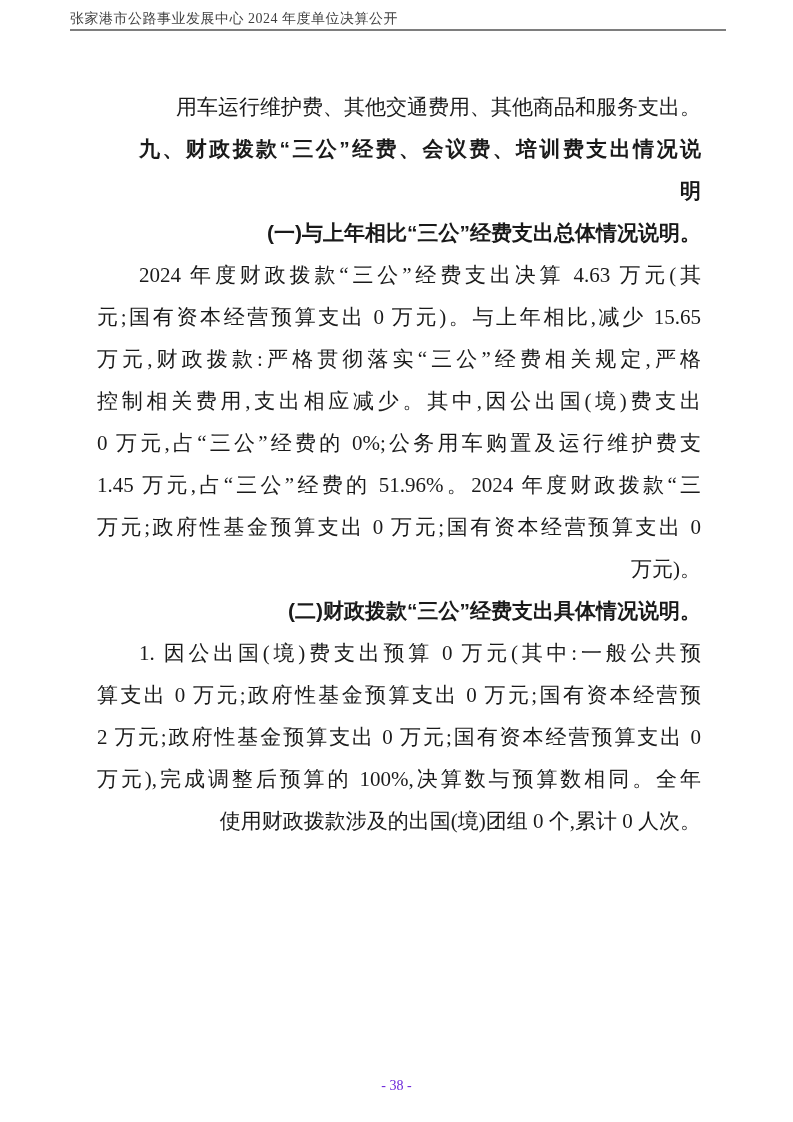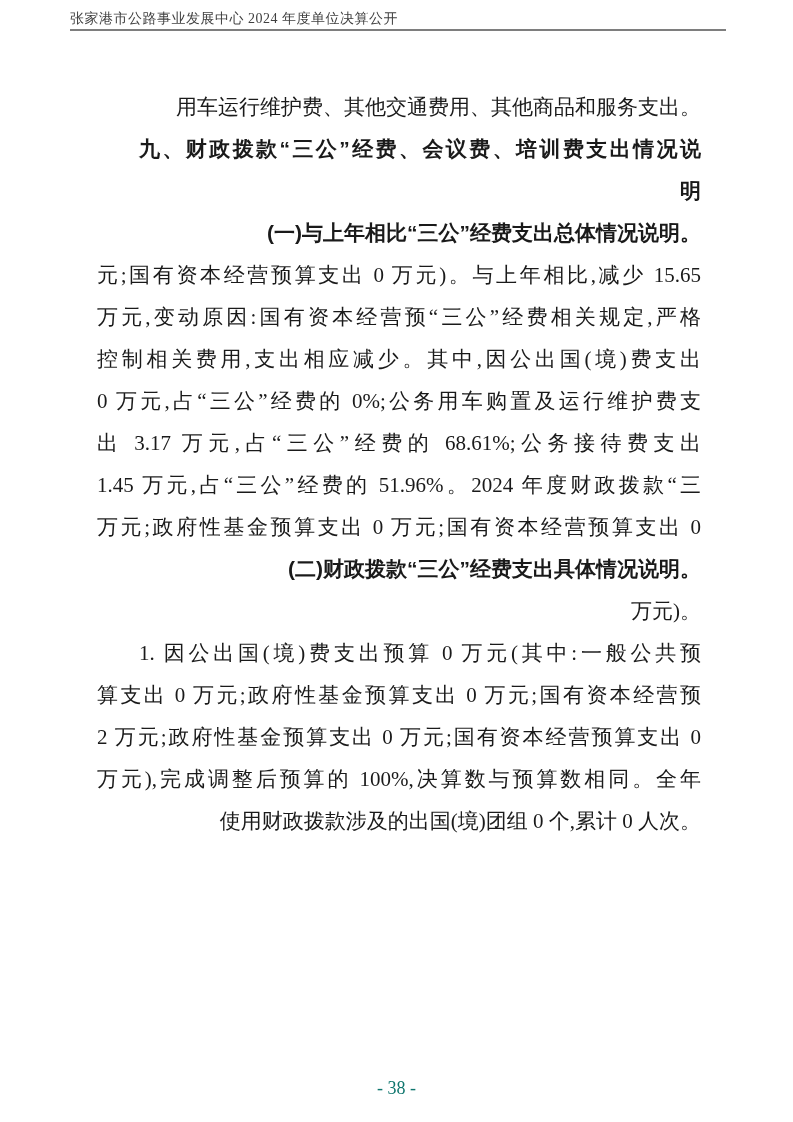--- a/index.html
+++ b/index.html
@@ -57,46 +57,46 @@
   .line.bold {
     font-weight: bold;
     font-family: "Liberation Sans", "DejaVu Sans", sans-serif;
   }
   .footer {
     position: absolute;
     left: 0;
     top: 1078px;
     width: 100%;
     text-align: center;
-    font-size: 18px;
-    color: #0f766e;
+    font-size: 14px;
+    color: #6d28d9;
     font-family: Liberation Serif, serif;
   }
 </style>
 </head>
 <body>
 
 <div class="page">
   <div class="header-title">张家港市公路事业发展中心 2024 年度单位决算公开</div>
   <div class="header-rule"></div>
 
   <div class="doc-body">
       <div class="line">用车运行维护费、其他交通费用、其他商品和服务支出。</div>
       <div class="line bold indent justify">九、财政拨款“三公”经费、会议费、培训费支出情况说</div>
       <div class="line bold">明</div>
       <div class="line bold indent">(一)与上年相比“三公”经费支出总体情况说明。</div>
+      <div class="line indent justify">2024 年度财政拨款“三公”经费支出决算 4.63 万元(其</div>
       <div class="line justify">元;国有资本经营预算支出 0 万元)。与上年相比,减少 15.65</div>
-      <div class="line justify">万元,变动原因:国有资本经营预“三公”经费相关规定,严格</div>
+      <div class="line justify">万元,财政拨款:严格贯彻落实“三公”经费相关规定,严格</div>
       <div class="line justify">控制相关费用,支出相应减少。其中,因公出国(境)费支出</div>
       <div class="line justify">0 万元,占“三公”经费的 0%;公务用车购置及运行维护费支</div>
-      <div class="line justify">出 3.17 万元,占“三公”经费的 68.61%;公务接待费支出</div>
       <div class="line justify">1.45 万元,占“三公”经费的 51.96%。2024 年度财政拨款“三</div>
       <div class="line justify">万元;政府性基金预算支出 0 万元;国有资本经营预算支出 0</div>
+      <div class="line">万元)。</div>
       <div class="line bold indent">(二)财政拨款“三公”经费支出具体情况说明。</div>
-      <div class="line">万元)。</div>
       <div class="line indent justify">1. 因公出国(境)费支出预算 0 万元(其中:一般公共预</div>
       <div class="line justify">算支出 0 万元;政府性基金预算支出 0 万元;国有资本经营预</div>
       <div class="line justify">2 万元;政府性基金预算支出 0 万元;国有资本经营预算支出 0</div>
       <div class="line justify">万元),完成调整后预算的 100%,决算数与预算数相同。全年</div>
       <div class="line">使用财政拨款涉及的出国(境)团组 0 个,累计 0 人次。</div>
     </div>
 
   <div class="footer">
     <span>- 38 -</span>
   </div>

